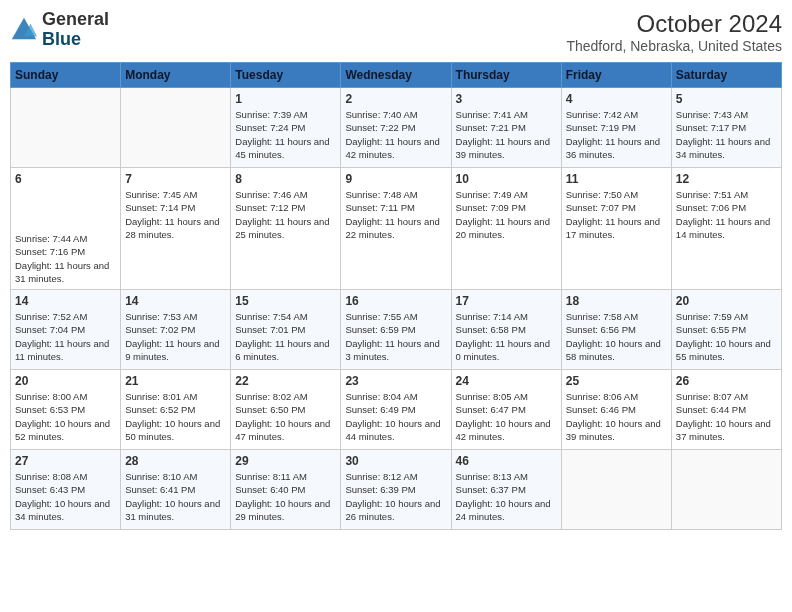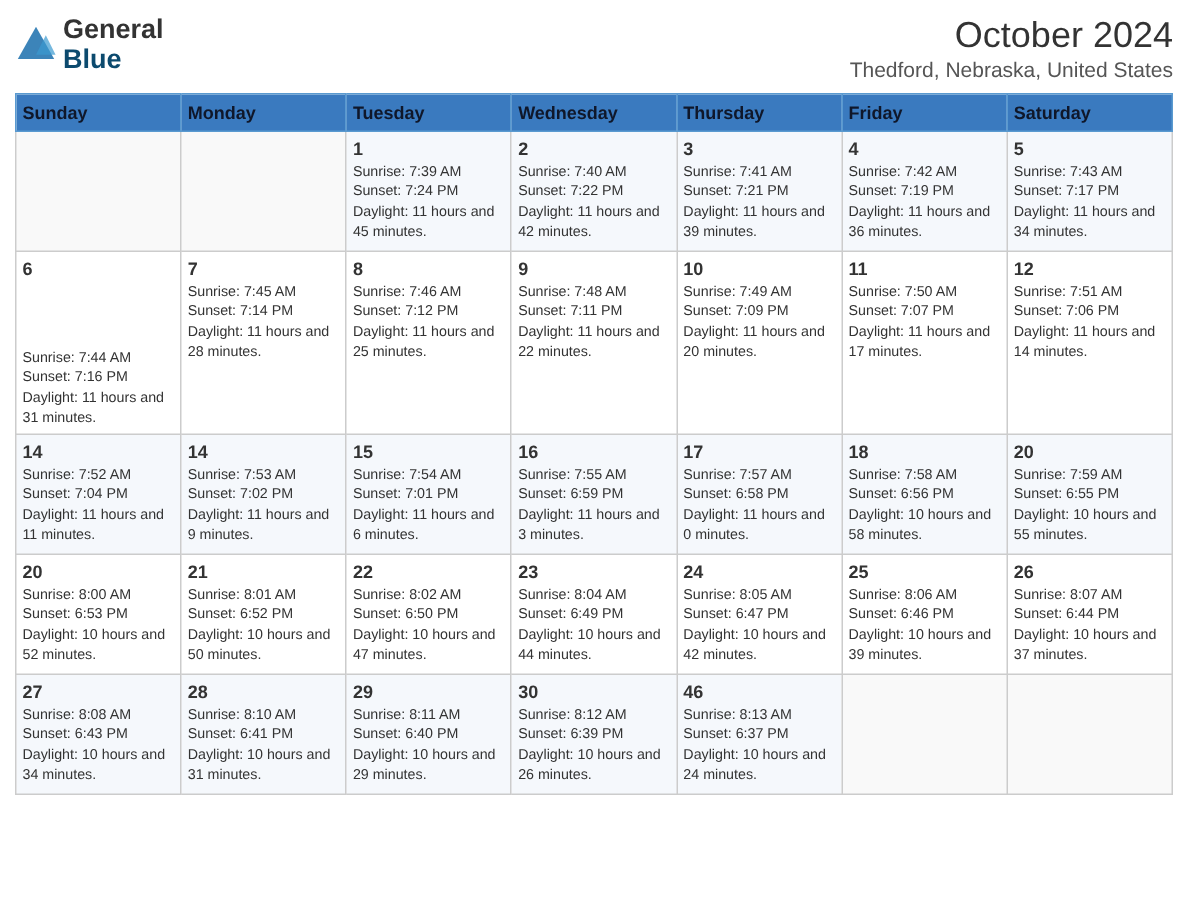--- a/index.html
+++ b/index.html
@@ -219,21 +219,21 @@
 Daylight: 11 hours and 6 minutes.</div>
         </td>
         <td>
           <span class="day-number">16</span>
           <div class="cell-content" style="white-space: pre-line;">Sunrise: 7:55 AM
 Sunset: 6:59 PM
 Daylight: 11 hours and 3 minutes.</div>
         </td>
         <td>
           <span class="day-number">17</span>
-          <div class="cell-content" style="white-space: pre-line;">Sunrise: 7:57 AM
+          <div class="cell-content" style="white-space: pre-line;">Sunrise: 7:14 AM
 Sunset: 6:58 PM
 Daylight: 11 hours and 0 minutes.</div>
         </td>
         <td>
           <span class="day-number">18</span>
           <div class="cell-content" style="white-space: pre-line;">Sunrise: 7:58 AM
 Sunset: 6:56 PM
 Daylight: 10 hours and 58 minutes.</div>
         </td>
         <td>

